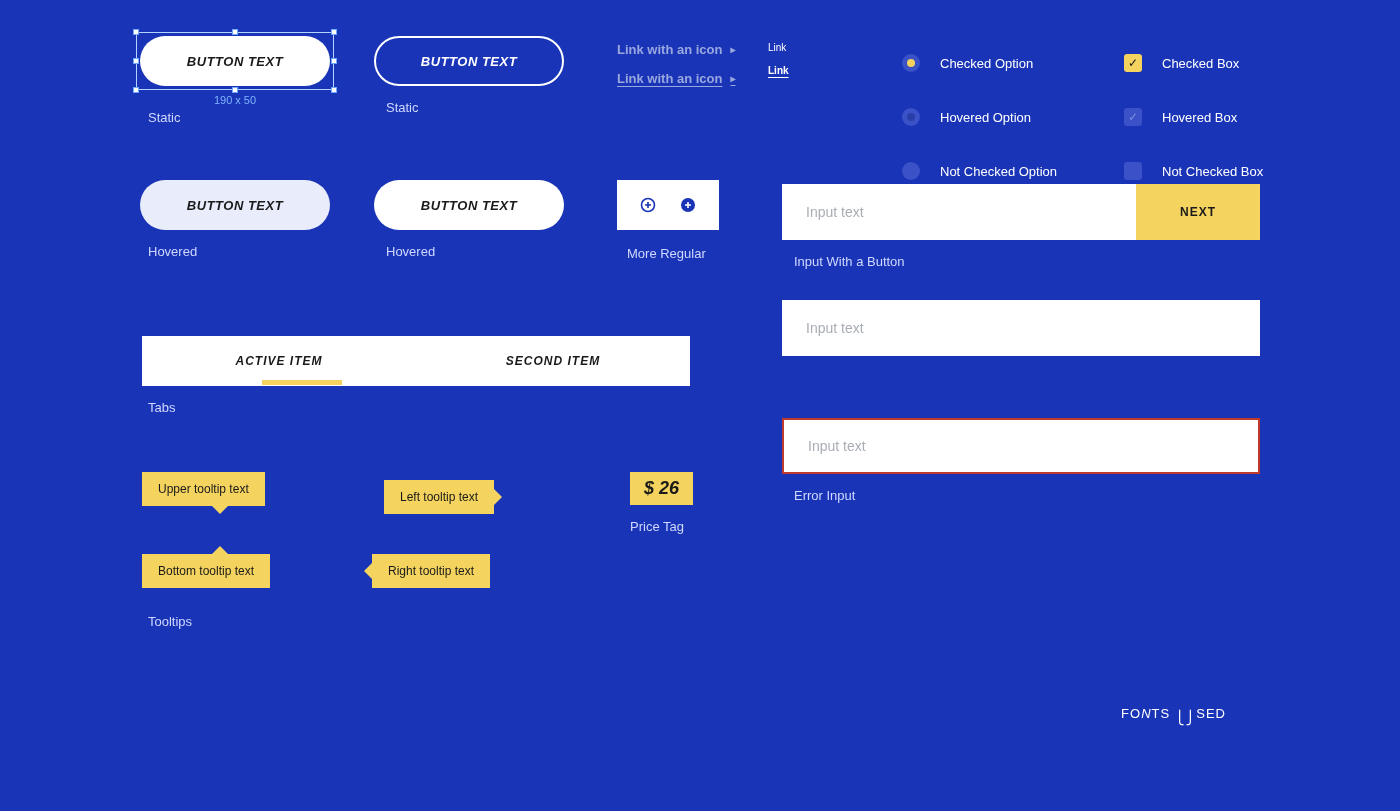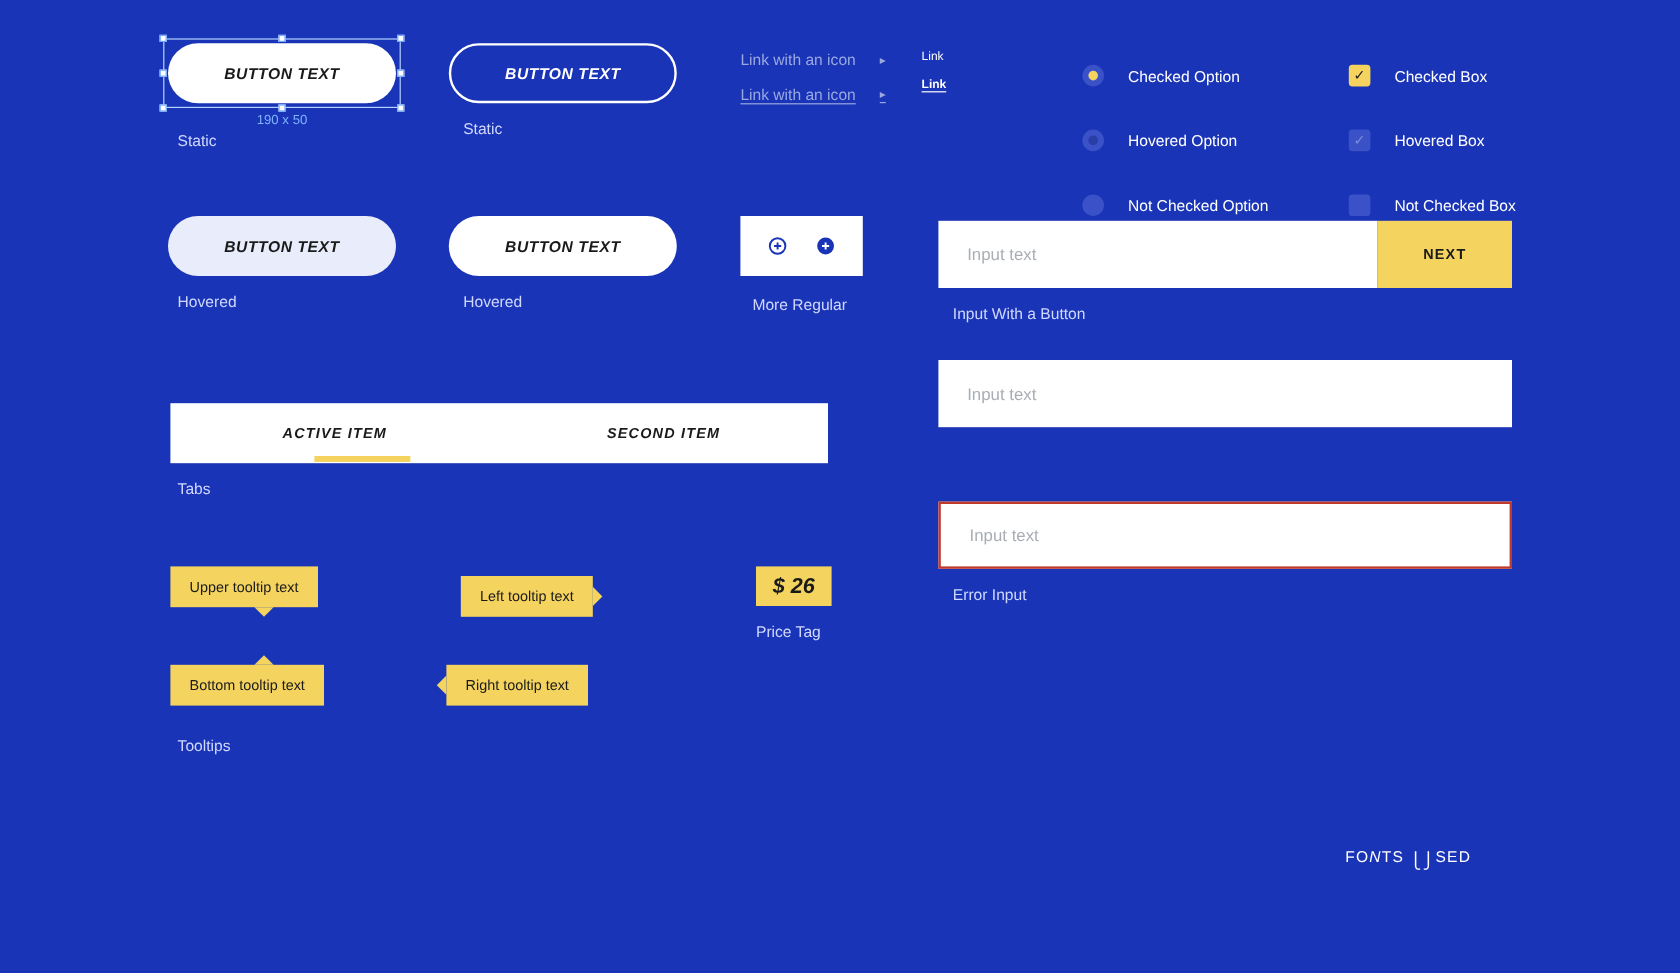--- a/index.html
+++ b/index.html
@@ -46,21 +46,21 @@
   .h-bl{bottom:-4px;left:-4px;} .h-br{bottom:-4px;right:-4px;}
   .h-tm{top:-4px;left:50%;margin-left:-3px;}
   .h-bm{bottom:-4px;left:50%;margin-left:-3px;}
   .h-ml{top:50%;left:-4px;margin-top:-3px;}
   .h-mr{top:50%;right:-4px;margin-top:-3px;}
   .dim-label{position:absolute;bottom:-20px;left:50%;transform:translateX(-50%);color:#7fb3ff;font-size:11px;text-align:center;}
 
   .abs{position:absolute;}
 
   
-  .link-icon{font-size:13px;color:var(--muted);display:flex;align-items:center;gap:20px;}
+  .link-icon{font-size:13px;color:var(--muted);display:flex;align-items:center;gap:8px;font-weight:bold;}
   .link-icon .chev{font-size:10px;}
   .link-icon.hover{text-decoration:underline;text-underline-offset:3px;}
   .plain-link{font-size:10px;color:var(--white);}
   .plain-link.hover{text-decoration:underline;font-weight:700;text-underline-offset:3px;}
 
   
   .more-wrap{width:102px;height:50px;background:var(--white);display:flex;align-items:center;justify-content:space-evenly;}
   .more-icon{width:16px;height:16px;display:flex;align-items:center;justify-content:center;}
   .more-icon svg{display:block;}
 
@@ -71,21 +71,21 @@
   .radio.checked::after{content:"";width:8px;height:8px;border-radius:50%;background:var(--yellow);}
   .radio.hovered::after{content:"";width:8px;height:8px;border-radius:50%;background:#2a3ea8;}
   .check{width:18px;height:18px;border-radius:3px;background:var(--radio-bg);display:flex;align-items:center;justify-content:center;font-size:12px;}
   .check.checked{background:var(--yellow);color:var(--text-dark);}
   .check.hovered{color:#7c8dd9;}
 
   
   .input-row{display:flex;width:478px;height:56px;}
   .input-field{flex:1;border:none;outline:none;padding:0 24px;font-size:14px;color:var(--text-dark);}
   .input-field::placeholder{color:var(--input-ph);}
-  .next-btn{width:112px;background:var(--yellow);color:var(--text-dark);display:flex;align-items:center;justify-content:center;font-weight:700;letter-spacing:1px;font-size:12px;}
+  .next-btn{width:124px;background:var(--yellow);color:var(--text-dark);display:flex;align-items:center;justify-content:center;font-weight:700;letter-spacing:1px;font-size:12px;}
   .input-single{width:478px;height:56px;border:none;outline:none;padding:0 24px;font-size:14px;color:var(--text-dark);}
   .input-single::placeholder{color:var(--input-ph);}
   .input-single.error{border:2px solid var(--red);}
 
   
   .tabs{width:548px;height:50px;background:var(--white);display:flex;position:relative;}
   .tab{flex:1;display:flex;align-items:center;justify-content:center;color:var(--text-dark);font-weight:700;font-style:italic;font-size:12px;letter-spacing:1px;}
   .tab-ind{position:absolute;height:5px;background:var(--yellow);bottom:1px;left:120px;width:80px;}
 
   

